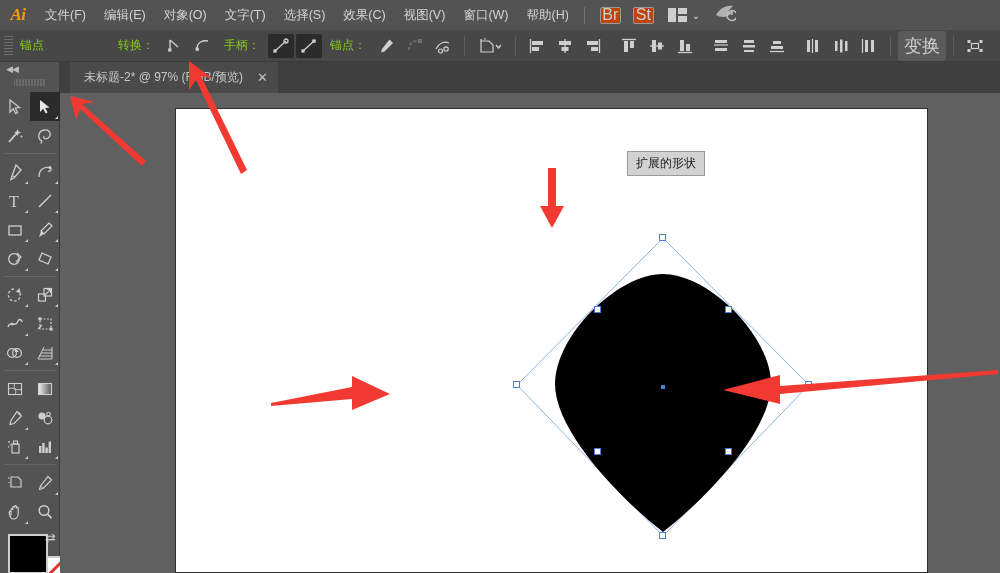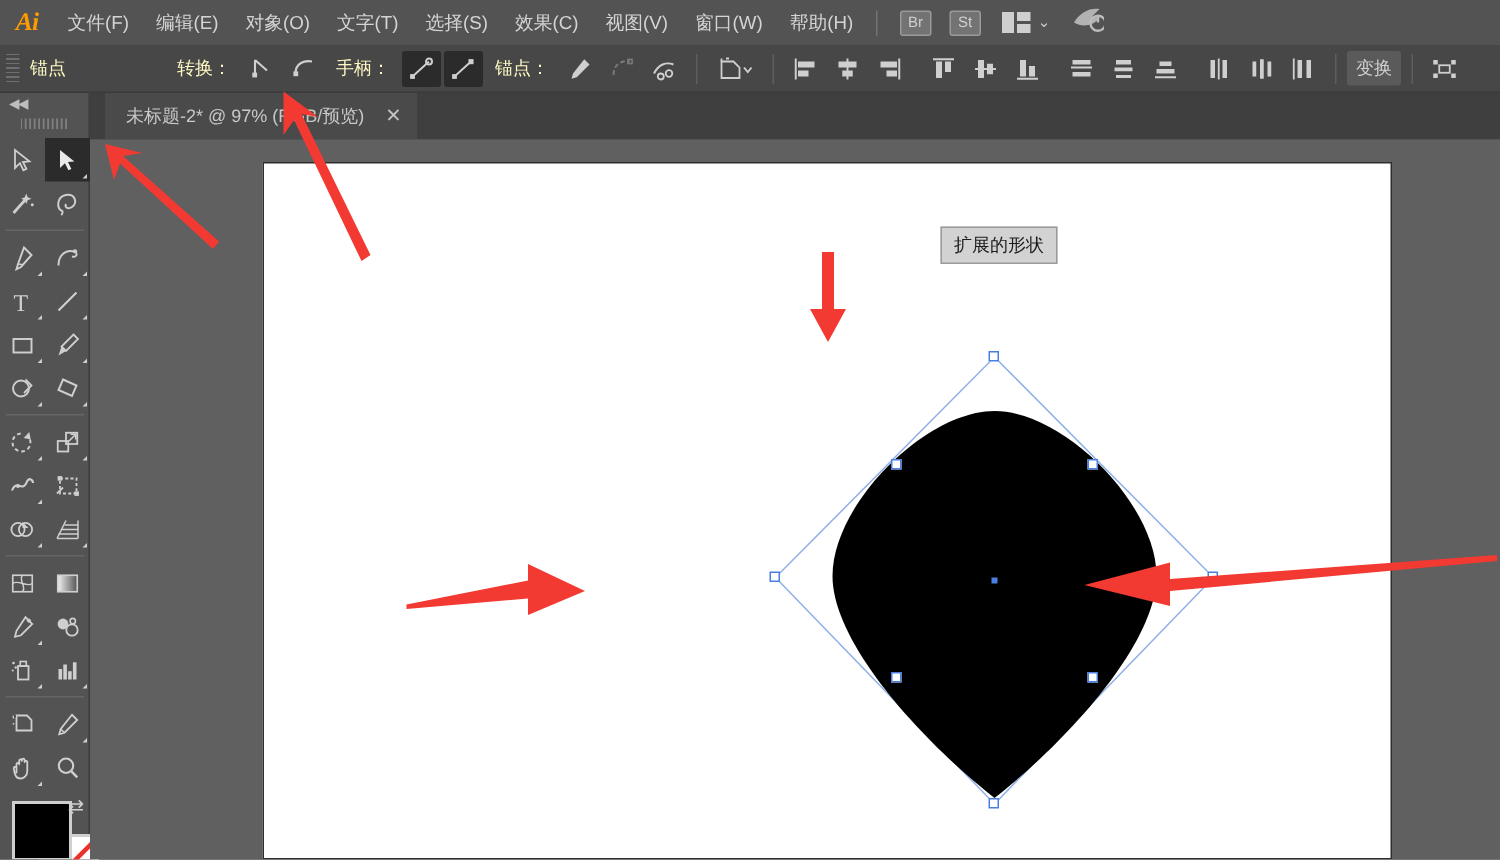--- a/index.html
+++ b/index.html
@@ -27,23 +27,23 @@
   .menu-item {
     padding: 0 9px; height: 30px; line-height: 30px;
     color: #d4d4d4; font-size: 12.5px; white-space: nowrap; cursor: default;
   }
   .mb-sep {
     width: 1px; height: 17px; background: #727272; margin: 0 9px 0 6px;
   }
   .chip {
     width: 21px; height: 17px; margin: 0 6px;
     border: 1px solid #9a9a9a; border-radius: 2px;
-    color: #cfcfcf; font-size: 10px;
+    color: #cfcfcf; font-size: 16px;
     display: flex; align-items: center; justify-content: center;
-    background: #737373;
+    background: #c2410c;
     text-align: center;
   }
   .ws-switch { display: flex; align-items: center; margin-left: 8px; gap: 5px; }
   .ws-grid { position: relative; width: 19px; height: 14px; }
   .ws-grid i {
     position: absolute; background: #cfcfcf; display: block;
   }
   .ws-grid i.a { left:0; top:0; width:8px; height:14px; }
   .ws-grid i.b { left:10px; top:0; width:9px; height:6px; }
   .ws-grid i.c { left:10px; top:8px; width:9px; height:6px; }
@@ -55,33 +55,33 @@
     position: absolute; top: 30px; left: 0; width: 1000px; height: 32px;
     background: #474747;
     display: flex; align-items: center;
     border-bottom: 1px solid #3a3a3a;
   }
   .grip {
     width: 9px; height: 20px; margin-left: 4px;
     background: repeating-linear-gradient(to bottom,#6e6e6e 0 1px,transparent 1px 3px);
   }
   .cb-label {
-    color: #fef9c3; font-size: 12px; padding: 0 7px; white-space: nowrap;
+    color: #84cc16; font-size: 12px; padding: 0 7px; white-space: nowrap;
   }
   .cb-sep { width:1px; height:20px; background:#5e5e5e; margin:0 7px; }
   .cb-btn {
     width: 26px; height: 24px; margin: 0 1px;
     display:flex; align-items:center; justify-content:center;
     border-radius: 2px; cursor: default;
   }
   .cb-btn.active { background: #2b2b2b; }
   .cb-btn.dim { opacity: .38; }
   .cb-btn svg { display:block; }
   .cb-text-btn {
-    color:#cfcfcf; font-size:12px; padding:3px 6px; border-radius:2px;
+    color:#cfcfcf; font-size:18px; padding:3px 6px; border-radius:2px;
     background:#5a5a5a; cursor:default;
   }
 
   
   #tabbar {
     position: absolute; top: 62px; left: 60px; width: 940px; height: 31px;
     background: #3f3f3f;
   }
   #doc-tab {
     position: absolute; left: 10px; top: 0; height: 31px;

